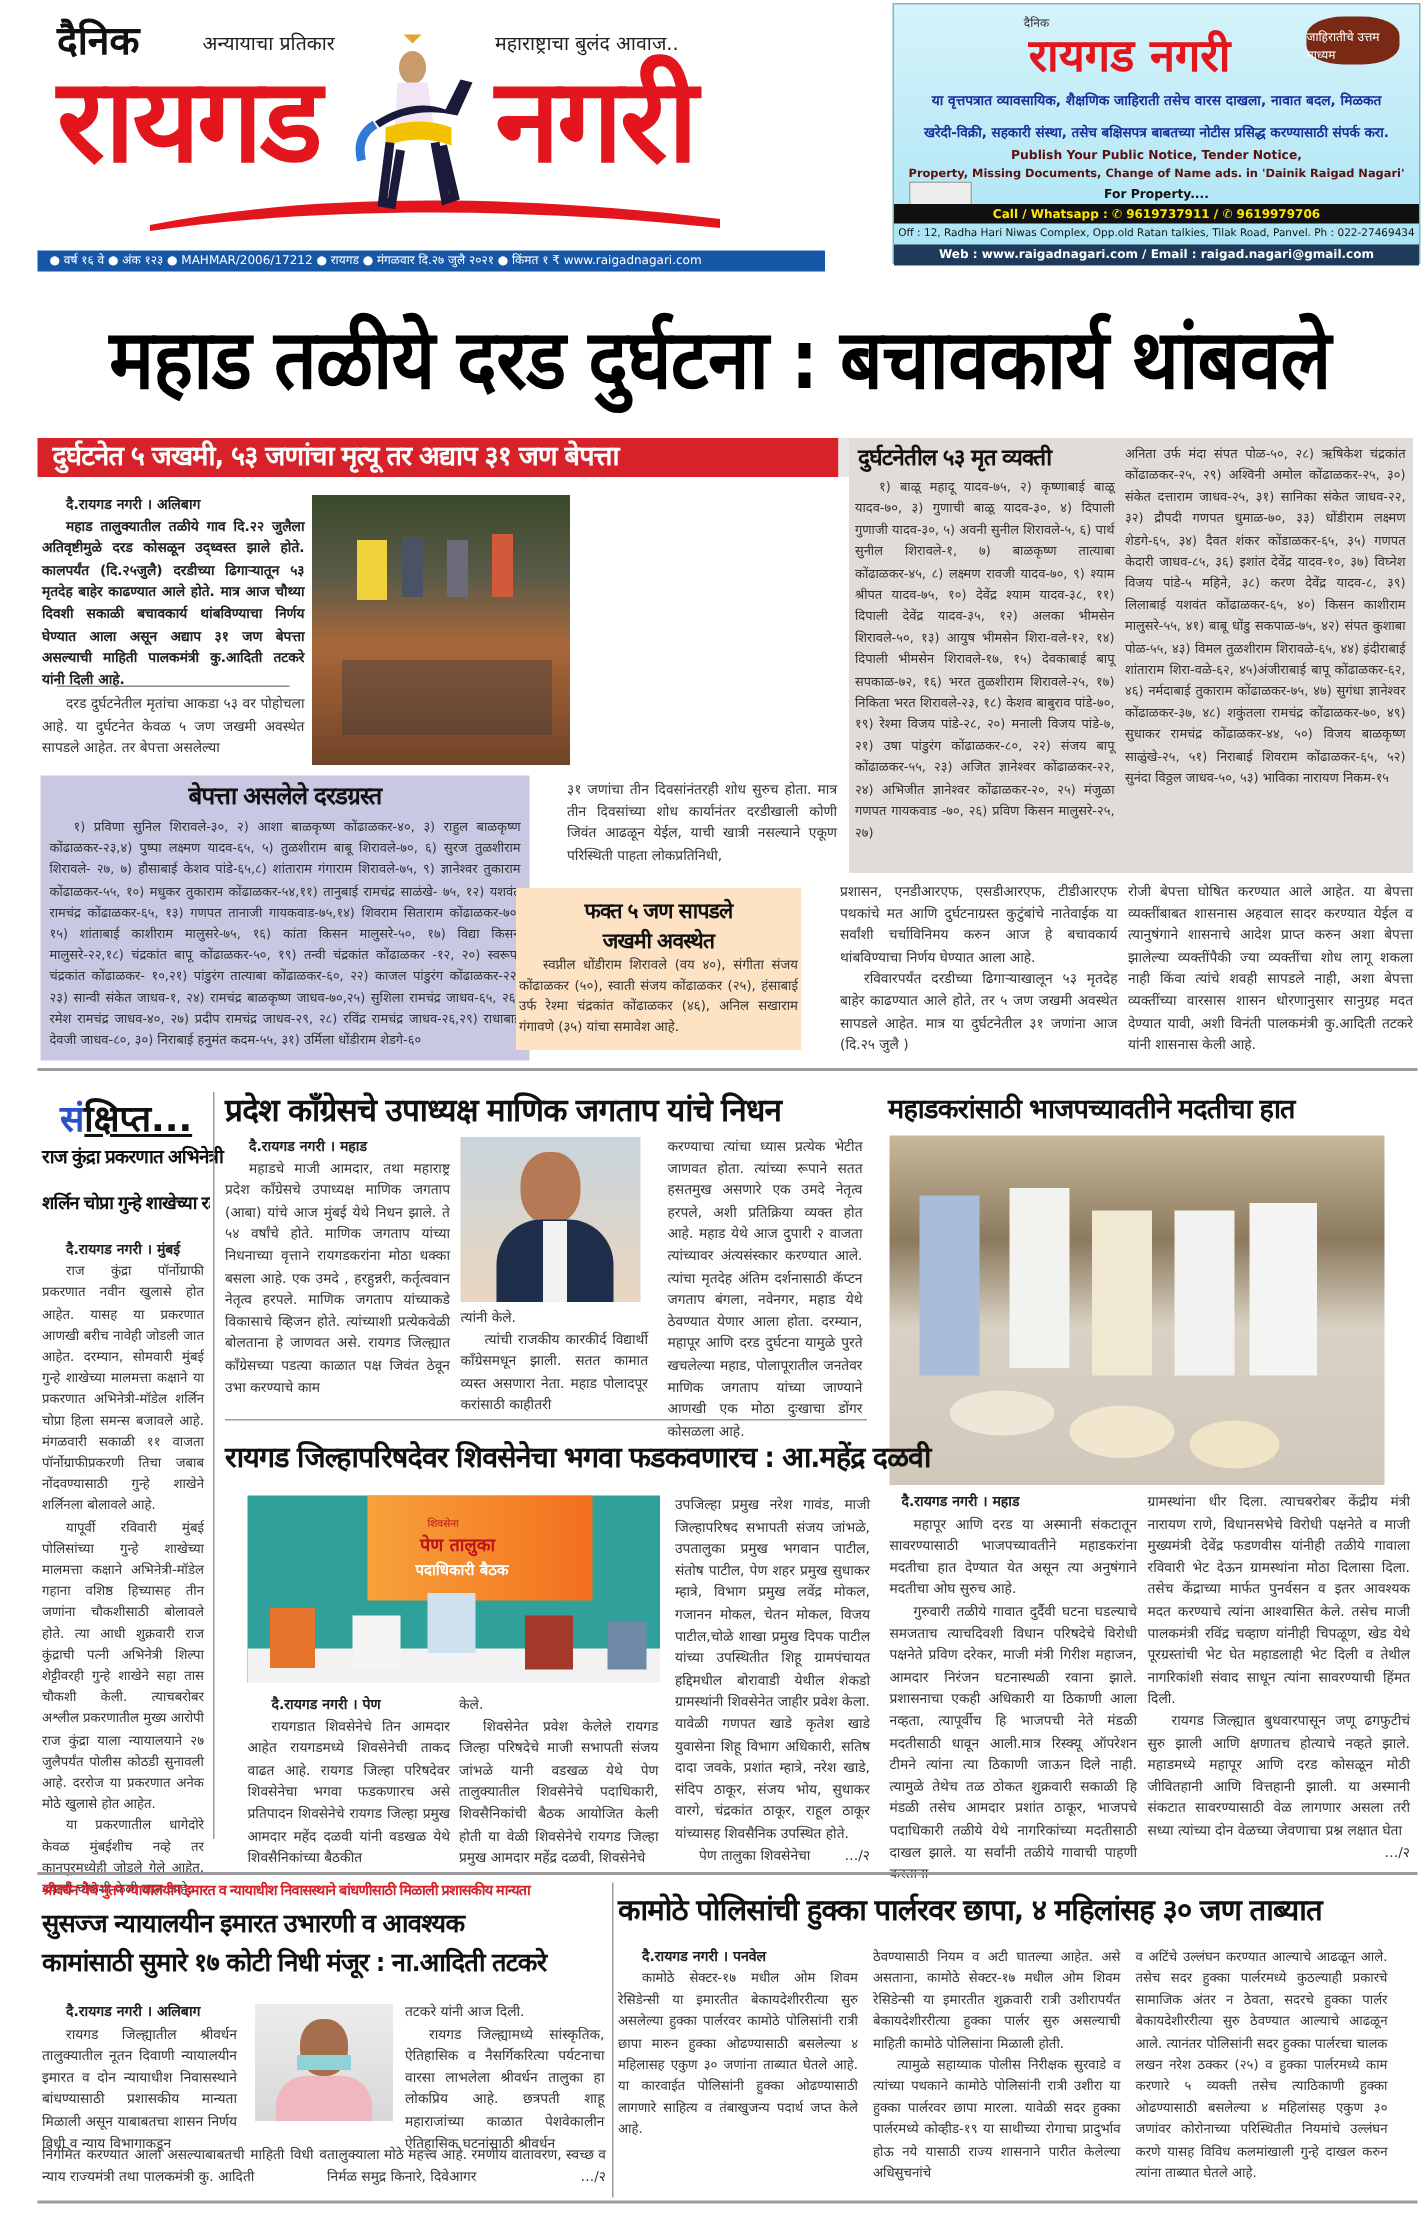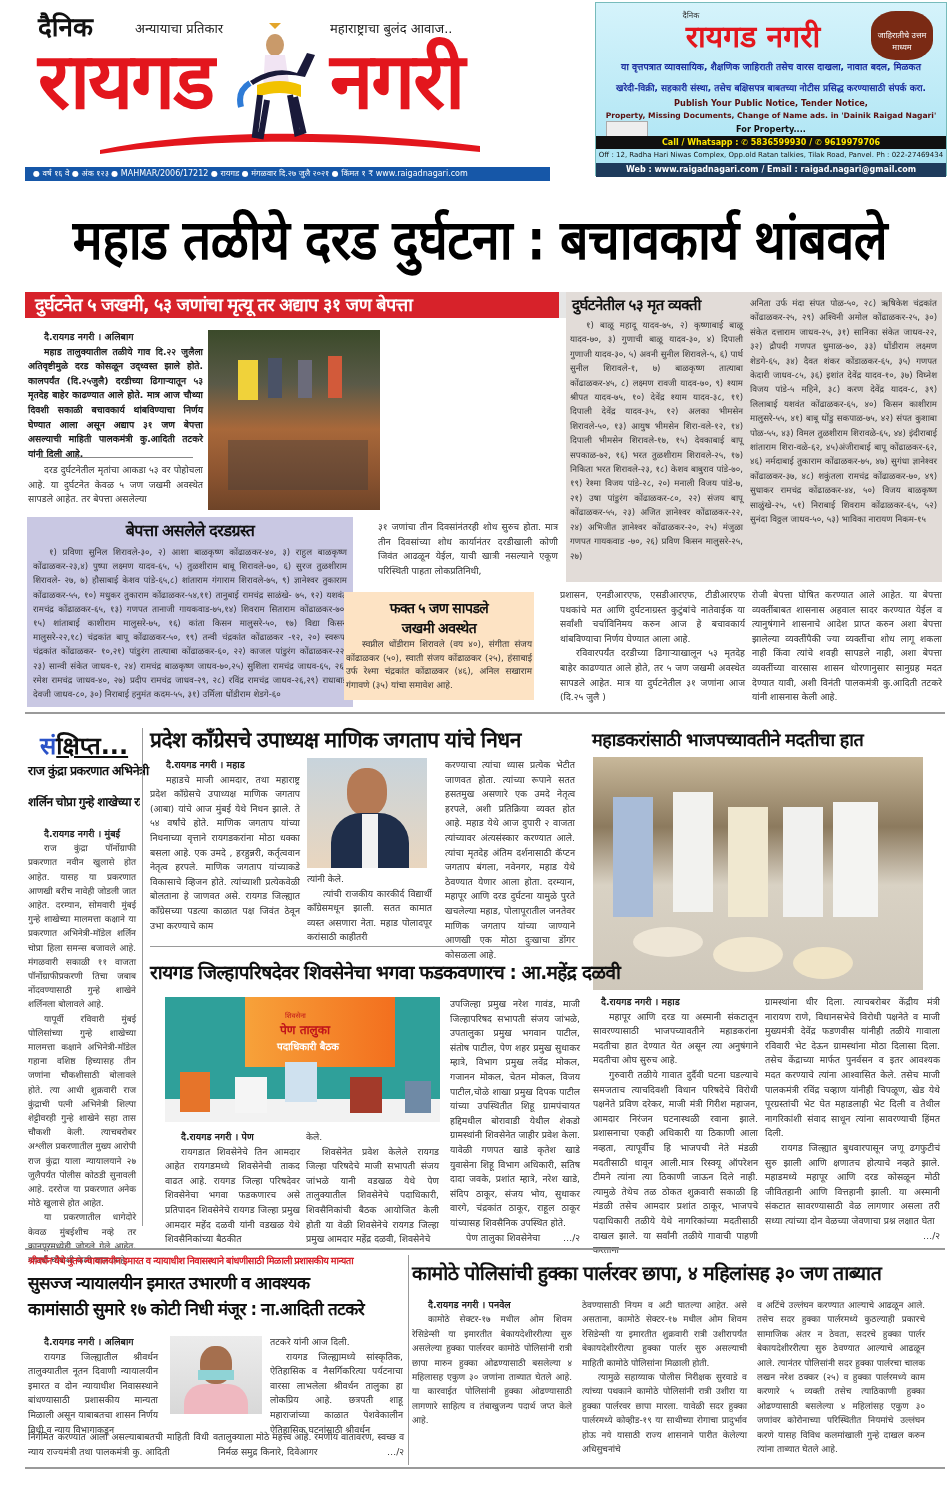--- a/index.html
+++ b/index.html
@@ -49,31 +49,31 @@
     <path d="M22 70 Q45 62 66 70 L66 82 Q45 74 22 82 Z" fill="#f2c200"></path>
     <path d="M25 80 L20 120 L26 121 L32 85 M55 80 L62 118 L68 116 L60 82" stroke="#1a1a3a" stroke-width="6" fill="none"></path>
     <path d="M15 68 Q2 76 6 92" stroke="#2e7bd6" stroke-width="6" fill="none"></path>
   </svg>
   <div class="abs mast-strip">● वर्ष १६ वे   ● अंक १२३   ● MAHMAR/2006/17212   ● रायगड   ● मंगळवार दि.२७ जुलै २०२१   ● किंमत १ ₹   www.raigadnagari.com</div>
 </div>
 
 <div class="abs ad">
   <div class="ad-line" style="top:6px;left:-80px;font-size:8px;color:#333">दैनिक</div>
   <div class="ad-line" style="top:12px;font-size:30px;font-weight:bold;color:#e3161d;left:-18px">रायगड  नगरी</div>
-  <div class="abs" style="left:275px;top:8px;width:62px;height:49px;background:#7a2a14;border-radius:40%;color:#fff;font-size:8px;text-align:center;line-height:12px;padding-top:19px">
+  <div class="abs" style="left:275px;top:8px;width:62px;height:32px;background:#7a2a14;border-radius:40%;color:#fff;font-size:8px;text-align:left;line-height:12px;padding-top:8px">
     <span>जाहिरातीचे उत्तम माध्यम</span>
   </div>
   <div class="ad-line" style="top:57px;font-size:9.2px;color:#1b2d9e;font-weight:bold">या वृत्तपत्रात व्यावसायिक, शैक्षणिक जाहिराती तसेच वारस दाखला, नावात बदल, मिळकत</div>
   <div class="ad-line" style="top:78px;font-size:9px;color:#1b2d9e;font-weight:bold">खरेदी-विक्री, सहकारी संस्था, तसेच बक्षिसपत्र बाबतच्या नोटीस प्रसिद्ध करण्यासाठी संपर्क करा.</div>
   <div class="ad-line" style="top:95px;font-size:8.2px;color:#5a1010;font-weight:bold">Publish Your Public Notice, Tender Notice,</div>
   <div class="ad-line" style="top:108px;font-size:7.6px;color:#5a1010;font-weight:bold">Property, Missing Documents, Change of Name ads. in 'Dainik Raigad Nagari'</div>
   <div class="ad-line" style="top:121px;font-size:8.2px;color:#111;font-weight:bold">For Property....</div>
   <div class="abs" style="left:10px;top:118px;width:42px;height:26px;background:#eee;border:1px solid #aaa"></div>
   <div class="ad-line" style="top:133px;height:13px;background:#111;color:#ffe600;font-size:8px;font-weight:bold;line-height:13px">
-    <span>Call / Whatsapp : ✆ 5836599930 / ✆ 9619979706</span>
+    <span>Call / Whatsapp : ✆ 9619737911 / ✆ 9619979706</span>
   </div>
   <div class="ad-line" style="top:148px;font-size:7px;color:#111">Off : 12, Radha Hari Niwas Complex, Opp.old Ratan talkies, Tilak Road, Panvel. Ph : 022-27469434</div>
   <div class="ad-line" style="top:160px;height:14px;background:#1e3b5c;color:#fff;font-size:8px;font-weight:bold;line-height:14px">
     <span>Web : www.raigadnagari.com / Email : raigad.nagari@gmail.com</span>
   </div>
 </div>
 
 <div class="abs hl" style="left:20px;top:200px;width:920px;font-size:50px;line-height:80px;text-align:center;color:#000;transform:scaleY(1.1)">महाड तळीये दरड दुर्घटना : बचावकार्य थांबवले</div>
 
 <div class="abs redbar">

